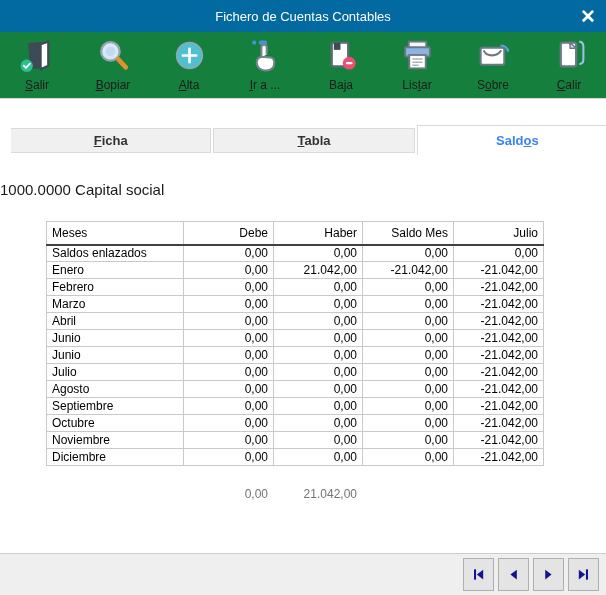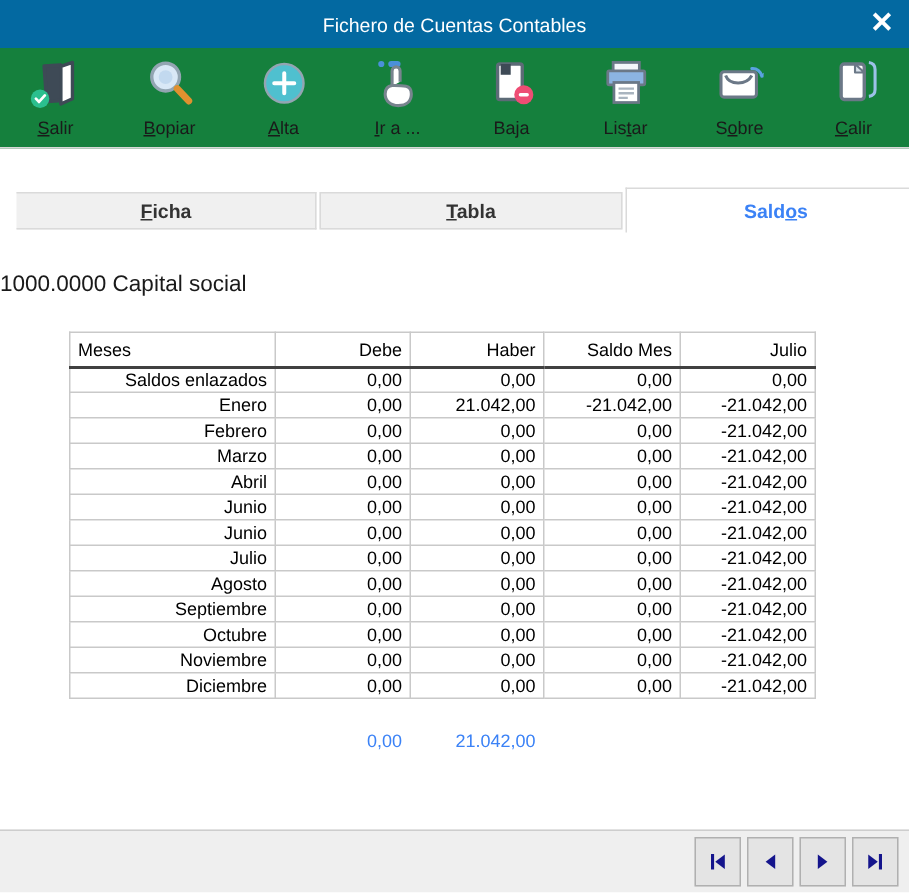--- a/index.html
+++ b/index.html
@@ -56,24 +56,24 @@
   }
   .balance-table th,.balance-table td{
     border:1px solid #c9c9c9;padding:0 5px;height:17px;
     overflow:hidden;white-space:nowrap;box-sizing:border-box;
   }
   .balance-table thead th{
     height:23px;border-bottom:2px solid #404040;font-weight:normal;text-align:right;
   }
   .balance-table thead th.first{text-align:left;}
   .balance-table td{text-align:right;}
-  .balance-table td.first{text-align:right;}
+  .balance-table td.first{text-align:left;}
   
   .totals{
-    position:absolute;top:487px;left:46px;width:497px;font-size:12px;color:#3b82f6;
+    position:absolute;top:487px;left:46px;width:497px;font-size:12px;color:#737373;
   }
   .tot{display:inline-block;text-align:right;box-sizing:border-box;padding-right:5px;}
   .tot-debe{width:227px;}
   .tot-haber{width:89px;}
   
   .footer{
     position:absolute;bottom:0;left:0;width:606px;height:42px;
     background:#efefef;border-top:1px solid #cdcdcd;box-sizing:border-box;
   }
   .nav{position:absolute;right:7px;top:4px;display:flex;gap:4px;}

